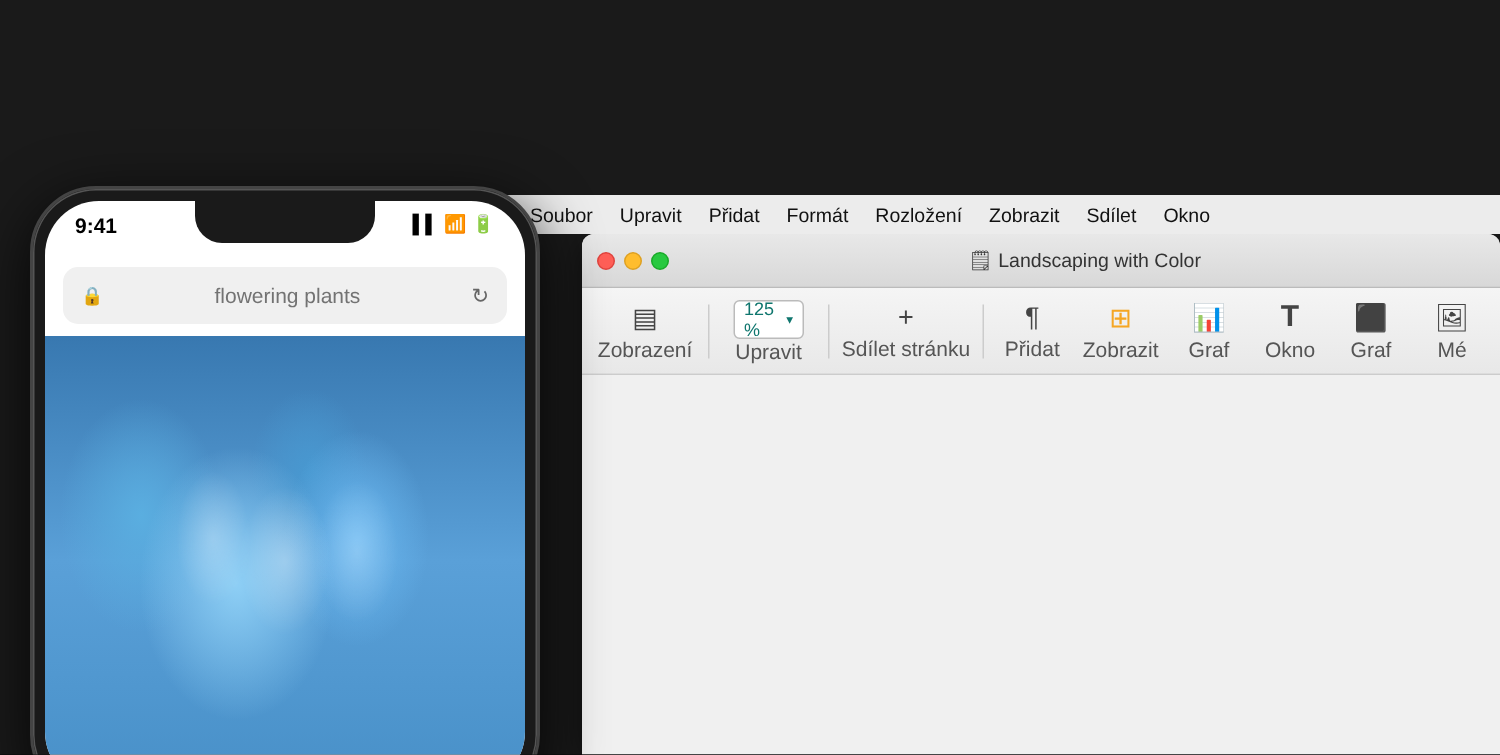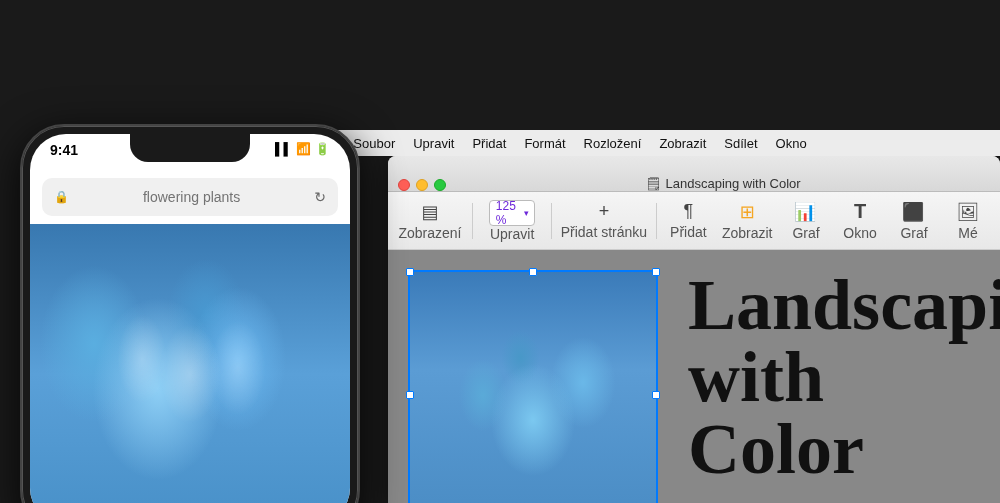--- a/index.html
+++ b/index.html
@@ -59,21 +59,21 @@
       box-shadow: 0 4px 24px rgba(0,0,0,0.5);
       overflow: hidden;
       z-index: 9;
     }
 
     
     .window-titlebar {
       height: 36px;
       background: linear-gradient(180deg, #e8e8e8 0%, #d8d8d8 100%);
       display: flex;
-      align-items: flex-end;
+      align-items: center;
       padding: 0 10px;
       border-bottom: 1px solid #bbb;
     }
     .traffic-lights {
       display: flex;
       gap: 6px;
       margin-right: 10px;
     }
     .tl {
       width: 12px;
@@ -130,21 +130,21 @@
 
     
     .zoom-control {
       display: flex;
       align-items: center;
       background: #fff;
       border: 1px solid #bbb;
       border-radius: 4px;
       padding: 2px 6px;
       font-size: 12px;
-      color: #6d28d9;
+      color: #0f766e;
       height: 26px;
     }
     .zoom-arrow {
       font-size: 9px;
       margin-left: 4px;
     }
 
     
     .doc-area {
       position: absolute;
@@ -392,21 +392,21 @@
         <span>125 %</span>
         <span class="zoom-arrow">▾</span>
       </div>
       <span class="toolbar-label">Upravit</span>
     </div>
 
     <div class="toolbar-separator"></div>
 
     <div class="toolbar-btn">
       <span class="toolbar-icon">+</span>
-      <span class="toolbar-label">Přidat stránku</span>
+      <span class="toolbar-label">Sdílet stránku</span>
     </div>
 
     <div class="toolbar-separator"></div>
 
     <div class="toolbar-btn">
       <span class="toolbar-icon">¶</span>
       <span class="toolbar-label">Přidat</span>
     </div>
 
     <div class="toolbar-btn">
@@ -429,43 +429,20 @@
       <span class="toolbar-label">Graf</span>
     </div>
 
     <div class="toolbar-btn">
       <span class="toolbar-icon">🖼</span>
       <span class="toolbar-label">Mé</span>
     </div>
 
   </div>
 
-  <div class="doc-area">
-    <div class="doc-canvas">
-      <div class="doc-image">
-        <div class="flower-img"></div>
-      </div>
-      <div class="selection-border">
-        <div class="handle tl"></div>
-        <div class="handle tr"></div>
-
-        <div class="handle tm"></div>
-
-        <div class="handle lm"></div>
-        <div class="handle rm"></div>
-      </div>
-    </div>
-
-    <div class="doc-text">
-      <div class="big-title">
-        <div>Landscapi</div>
-        <div>with Color</div>
-      </div>
-    </div>
-  </div>
 
 </div>
 
 <div class="iphone-frame">
   <div class="iphone-body">
     <div class="iphone-screen">
 
       <div class="notch"></div>
 
       <div class="iphone-status">

